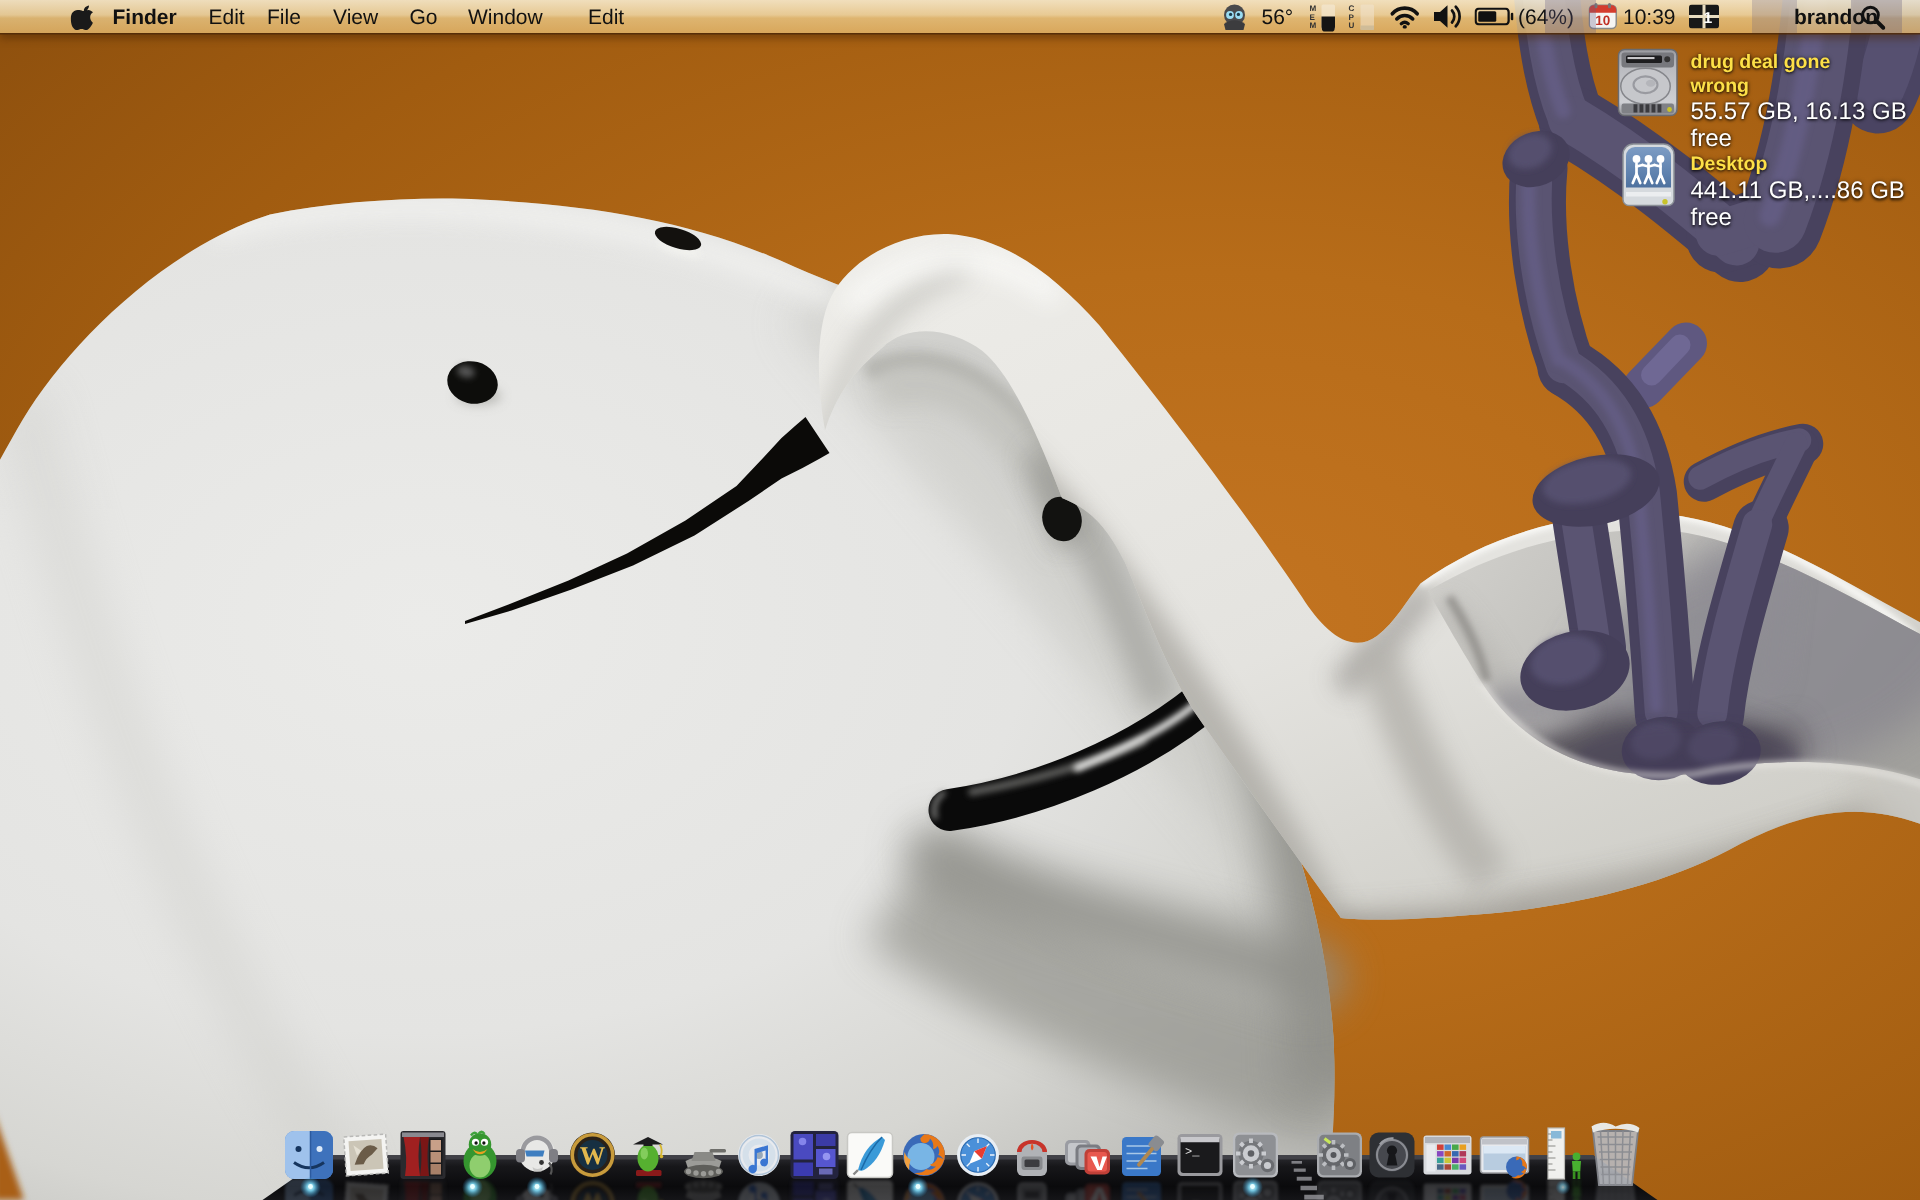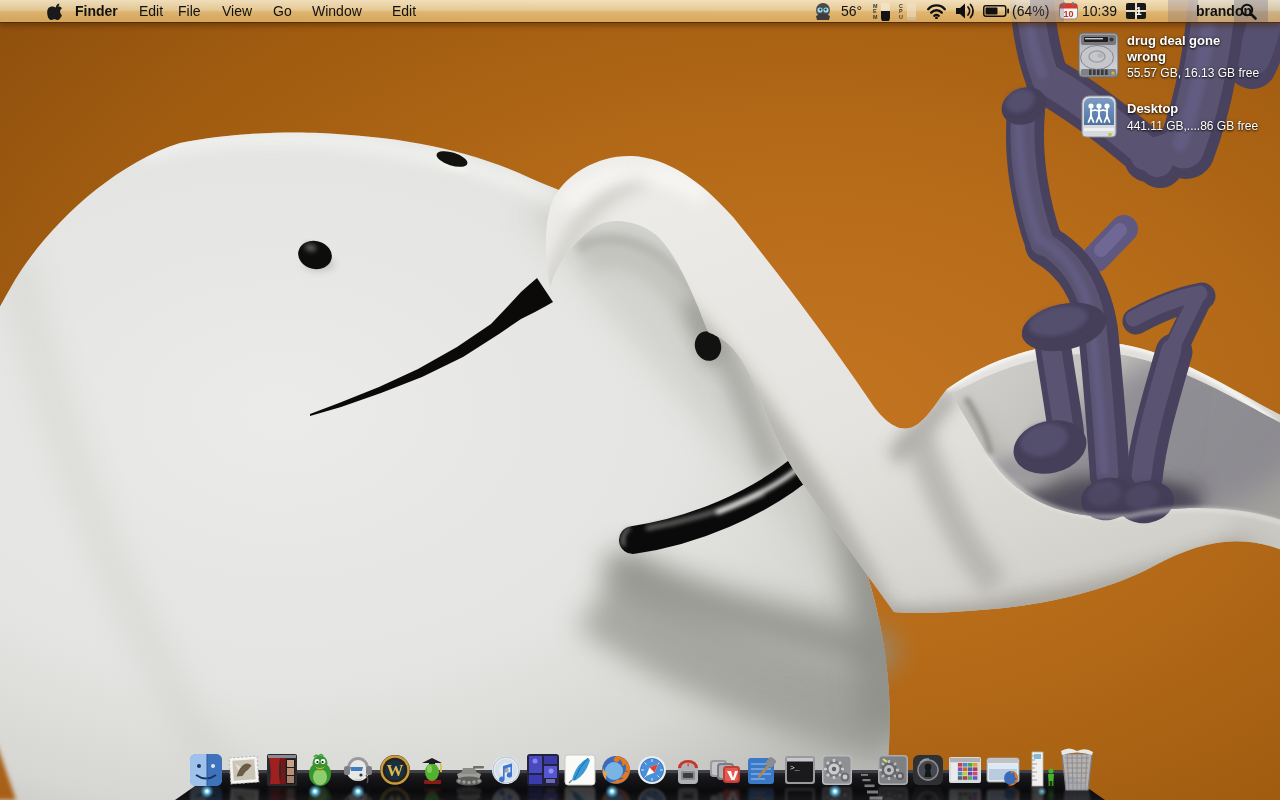--- a/index.html
+++ b/index.html
@@ -4,22 +4,22 @@
 <style>
   html,body{margin:0;padding:0;width:1280px;height:800px;overflow:hidden;background:#a8601a;}
   body{font-family:"Liberation Sans", sans-serif;position:relative;}
   #wall{position:absolute;left:0;top:0;}
   #menubar{position:absolute;left:0;top:0;width:1280px;height:22px;
     background:linear-gradient(to bottom, rgba(254,245,218,0.85) 0%, rgba(248,228,180,0.80) 45%, rgba(240,208,142,0.76) 55%, rgba(229,185,110,0.80) 100%);
     box-shadow:0 1px 0 rgba(80,42,8,0.85), 0 4px 5px rgba(70,35,5,0.45);
     font-size:14px;color:#111;}
   .mi{position:absolute;top:2px;line-height:18px;}
   .b{font-weight:bold;}
-  #dicons .lbl{position:absolute;color:#ffffff;font-weight:bold;font-size:13px;line-height:16px;text-shadow:0 1px 2px rgba(0,0,0,0.85),0 0 3px rgba(0,0,0,0.5);}
-  #dicons .inf{position:absolute;color:#fff;font-size:12px;font-weight:normal;text-shadow:0 1px 2px rgba(0,0,0,0.85),0 0 3px rgba(0,0,0,0.5);}
+  #dicons .lbl{position:absolute;color:#fde047;font-weight:bold;font-size:13px;line-height:16px;text-shadow:0 1px 2px rgba(0,0,0,0.85),0 0 3px rgba(0,0,0,0.5);}
+  #dicons .inf{position:absolute;color:#fff;font-size:16px;font-weight:normal;text-shadow:0 1px 2px rgba(0,0,0,0.85),0 0 3px rgba(0,0,0,0.5);}
   .abs{position:absolute;}
 </style>
 </head>
 <body>
 <svg id="wall" width="1280" height="800" viewBox="0 0 1280 800">
   <defs>
     <radialGradient id="bg" cx="0.63" cy="0.52" r="0.98">
       <stop offset="0" stop-color="#c37421"></stop>
       <stop offset="0.3" stop-color="#b76c19"></stop>
       <stop offset="0.62" stop-color="#a15c10"></stop>

